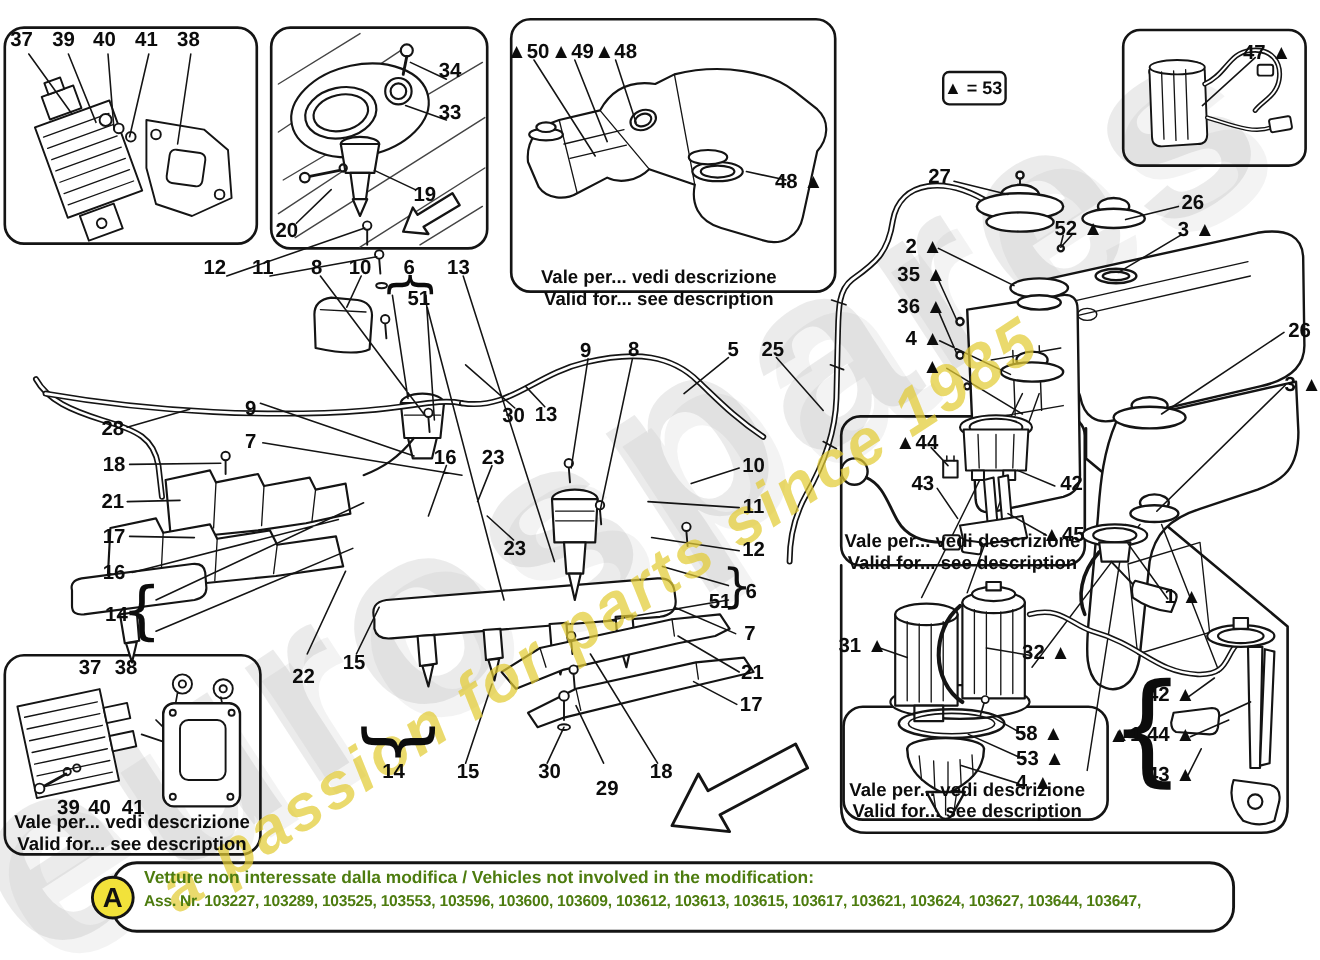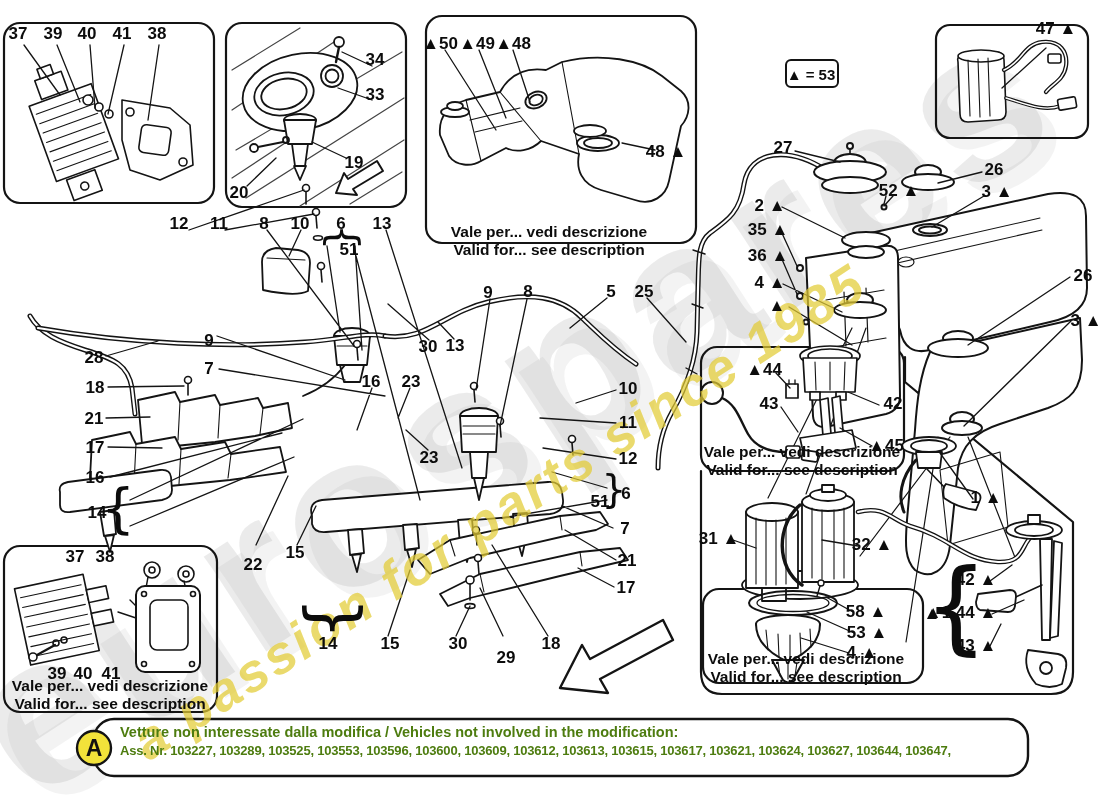--- a/index.html
+++ b/index.html
@@ -340,21 +340,21 @@
       <div class="callout" style="left: 122px; top: 33px;">41</div>
       <div class="callout" style="left: 157px; top: 33px;">38</div>
       <div class="callout" style="left: 375px; top: 59px;">34</div>
       <div class="callout" style="left: 375px; top: 94px;">33</div>
       <div class="callout" style="left: 354px; top: 162px;">19</div>
       <div class="callout" style="left: 239px; top: 192px;">20</div>
       <div class="callout" style="left: 440px; top: 43px;">▲50</div>
       <div class="callout" style="left: 477px; top: 43px;">▲49</div>
       <div class="callout" style="left: 513px; top: 43px;">▲48</div>
       <div class="callout" style="left: 666px; top: 151px;">48 ▲</div>
-      <div class="callout" style="left: 1056px; top: 28px;">47 ▲</div>
+      <div class="callout" style="left: 1056px; top: 44px;">47 ▲</div>
       <div class="callout" style="left: 783px; top: 147px;">27</div>
       <div class="callout" style="left: 899px; top: 190px;">52 ▲</div>
       <div class="callout" style="left: 994px; top: 169px;">26</div>
       <div class="callout" style="left: 997px; top: 191px;">3 ▲</div>
       <div class="callout" style="left: 770px; top: 205px;">2 ▲</div>
       <div class="callout" style="left: 768px; top: 229px;">35 ▲</div>
       <div class="callout" style="left: 768px; top: 255px;">36 ▲</div>
       <div class="callout" style="left: 770px; top: 282px;">4 ▲</div>
       <div class="callout" style="left: 777px; top: 305px;">▲</div>
       <div class="callout" style="left: 1083px; top: 275px;">26</div>

